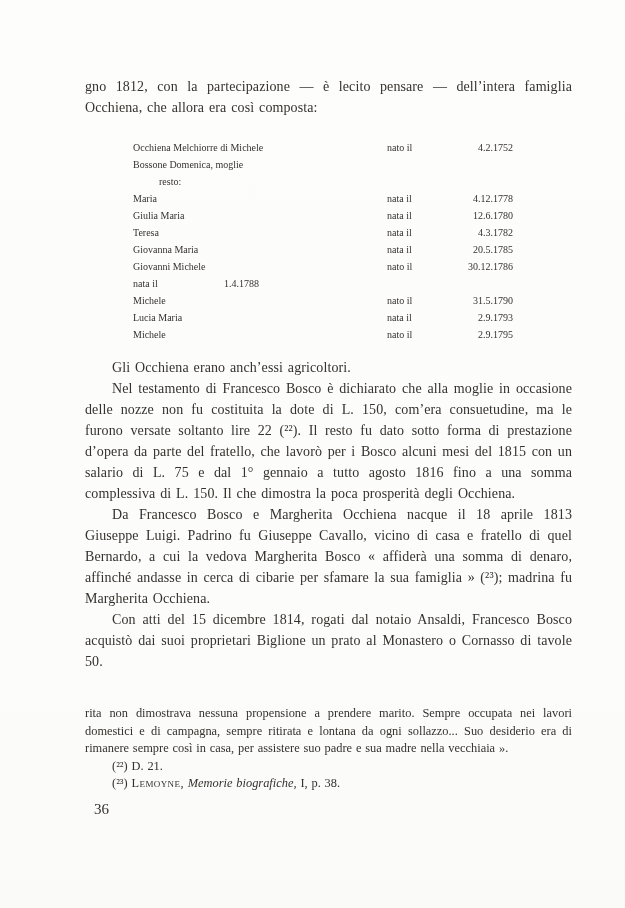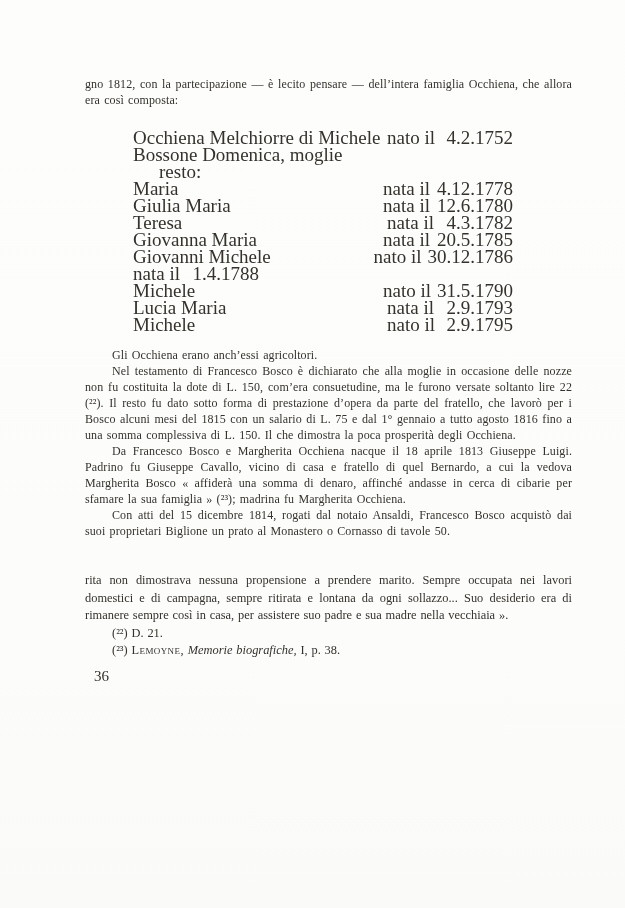--- a/index.html
+++ b/index.html
@@ -16,32 +16,32 @@
     color:#35322d;
   }
   .content {
     position:absolute;
     left:85px; top:76px;
     width:487px;
   }
   
   .body-text {
     margin:0;
-    font-size:12px;
-    line-height:16px;
+    font-size:14px;
+    line-height:21px;
     text-align:justify;
     word-spacing:0.09em;
     letter-spacing:0.1px;
   }
   .para { text-indent:27px; }
   
   .family-list {
     margin:21px 0 14px 48px;
     width:380px;
-    font-size:19px;
+    font-size:10px;
     line-height:17px;
   }
   .family-row { display:flex; }
   .family-row .fname { flex:1 1 auto; white-space:nowrap; }
   .family-row.indent .fname { padding-left:26px; }
   .family-row .flabel { flex:0 0 54px; text-align:left; }
   .family-row .fdate { flex:0 0 72px; text-align:right;font-family:Liberation Serif, serif; }
   
   .paragraphs { margin-top:13px; }
   

